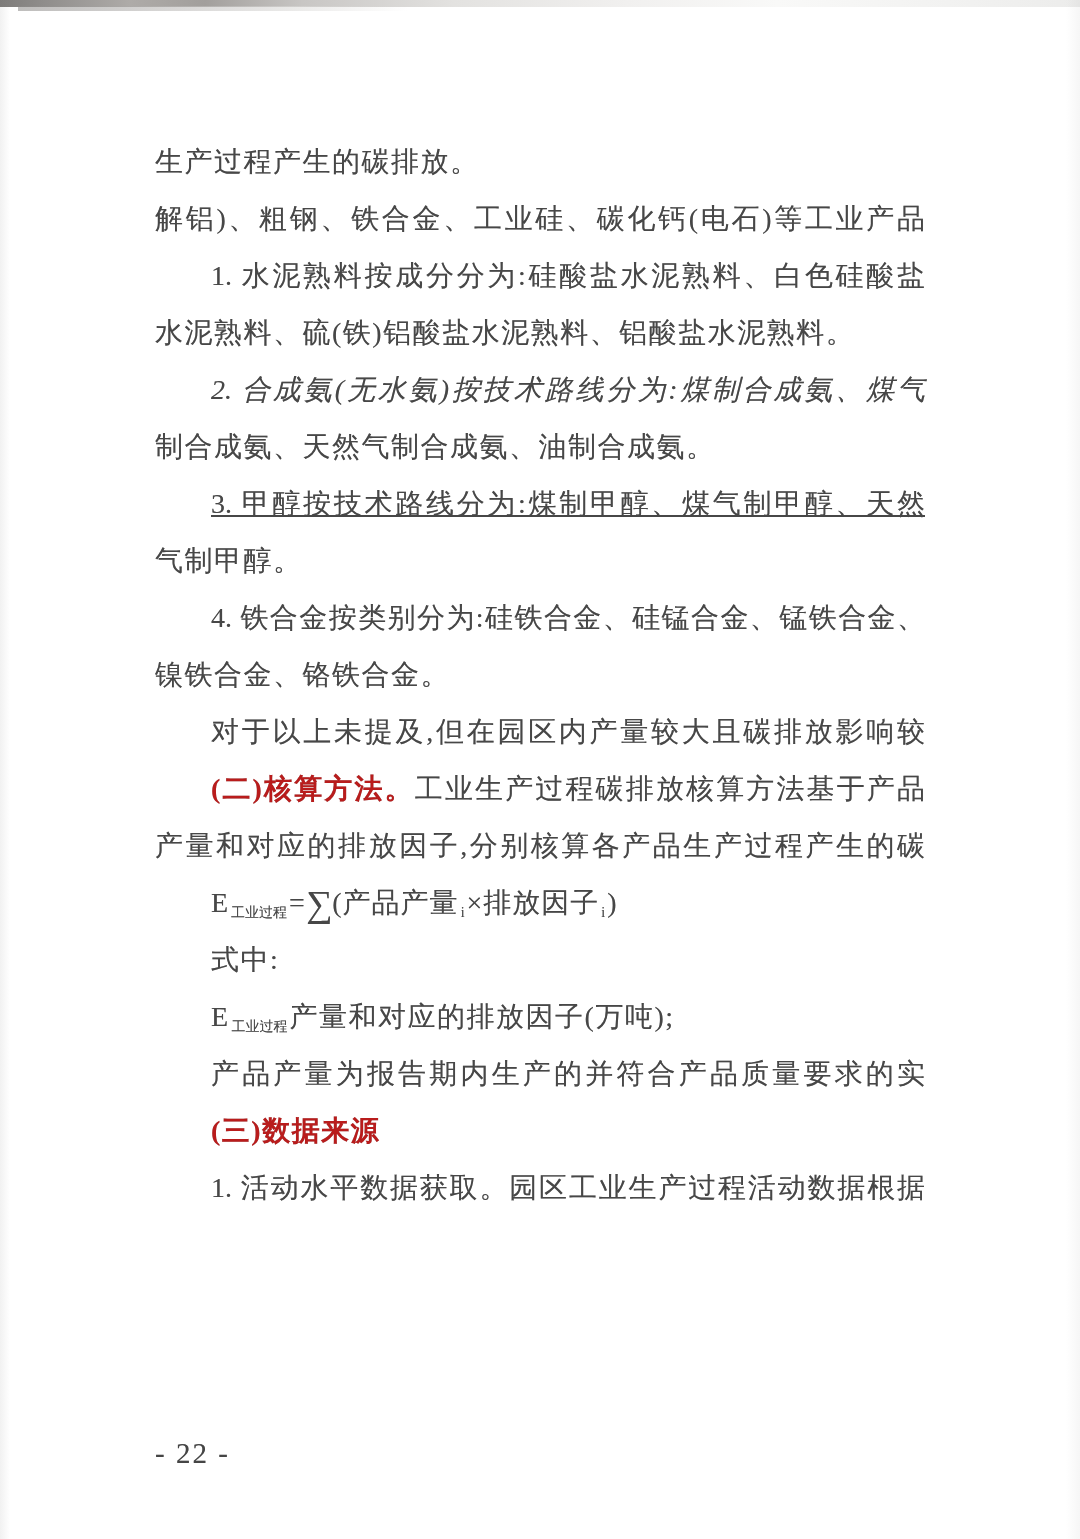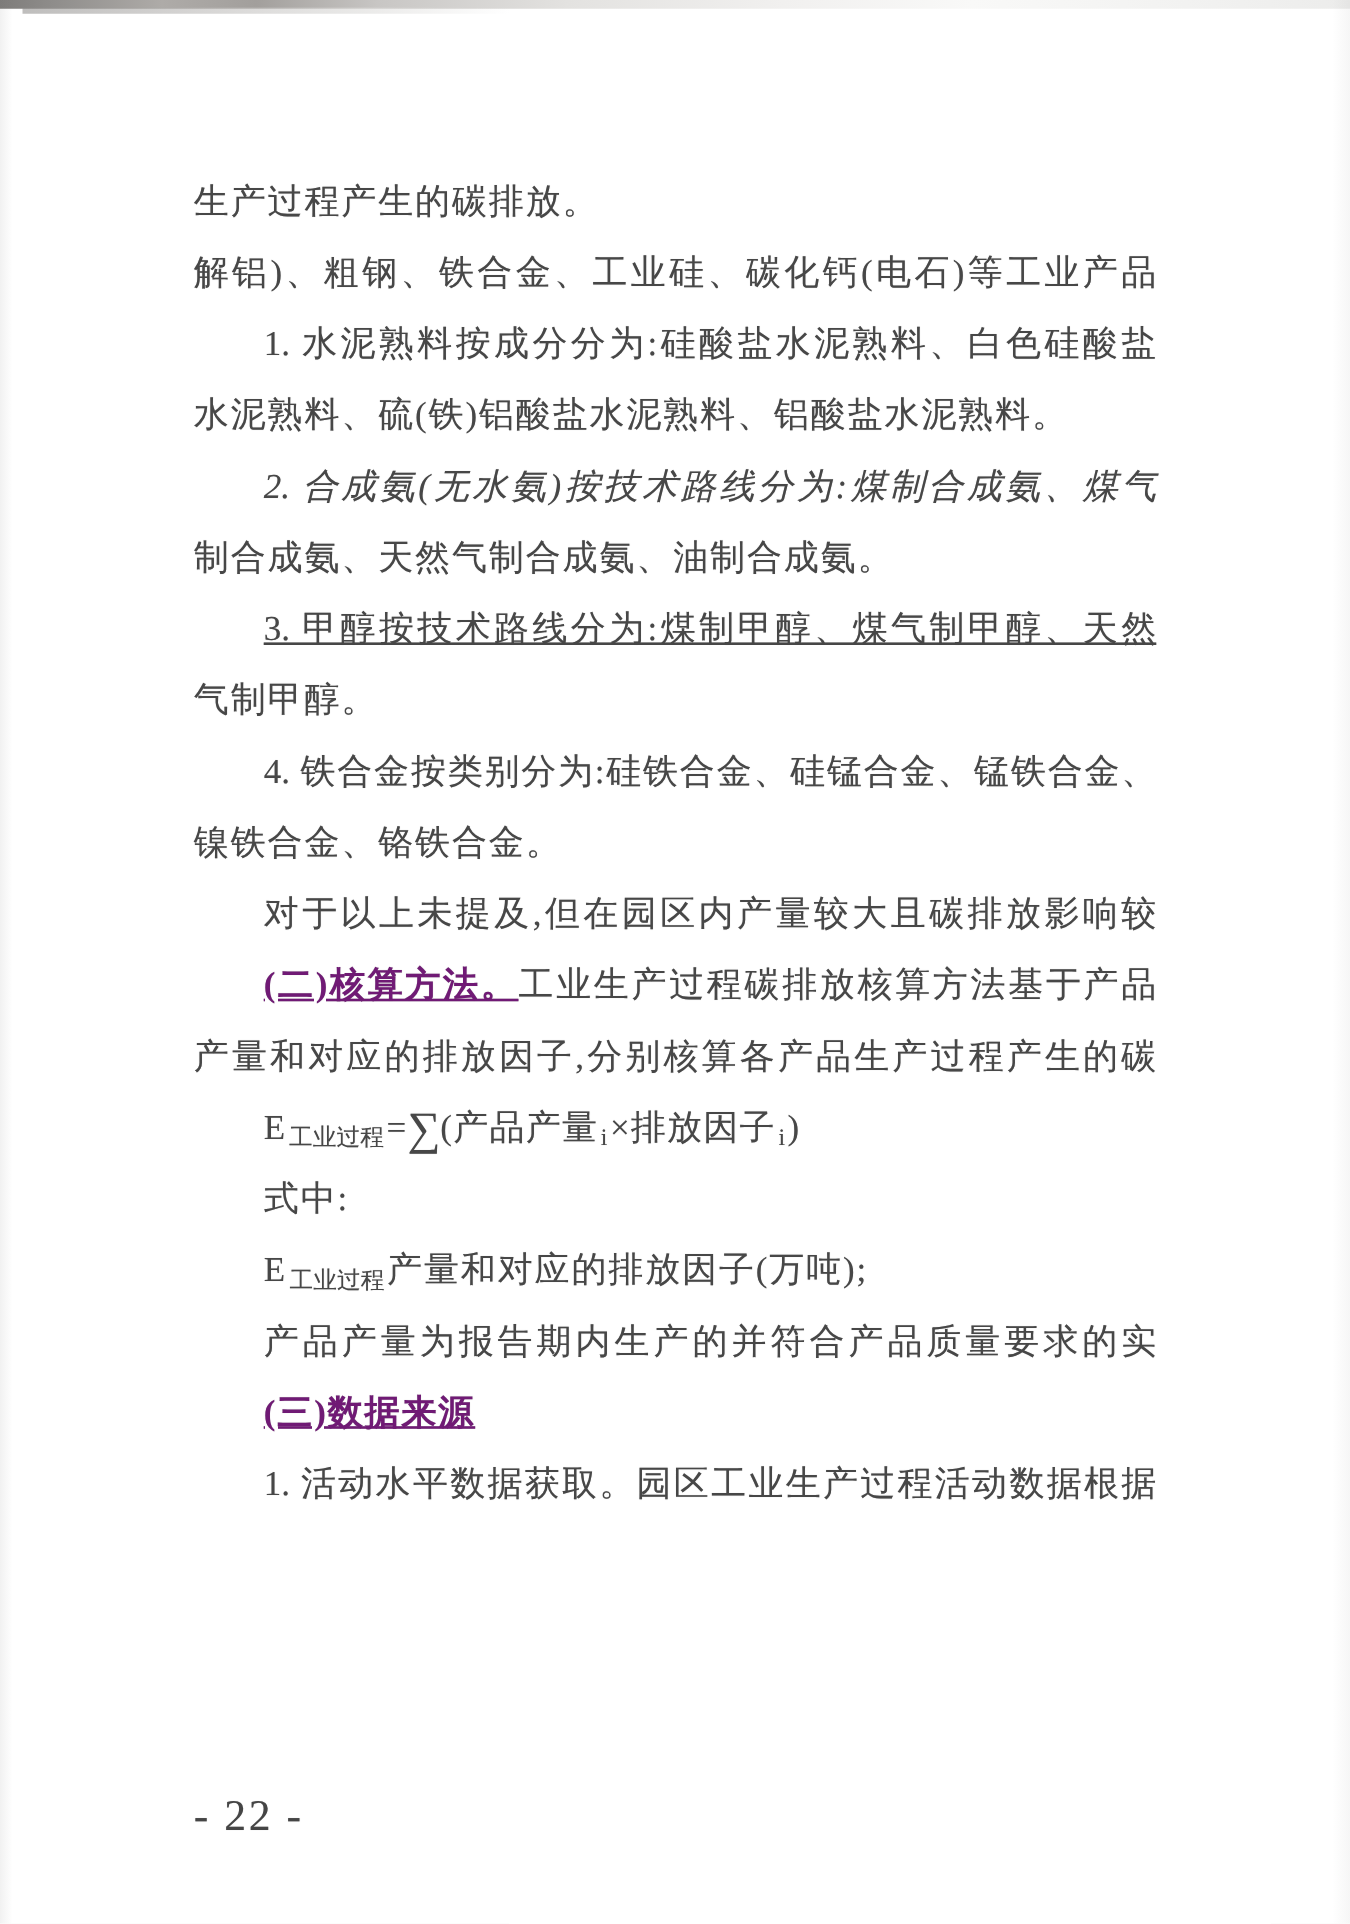--- a/index.html
+++ b/index.html
@@ -62,44 +62,43 @@
     text-shadow: 0 0 .6px rgba(70,70,70,.45);
   }
   .line.justify {
     white-space: normal;
     letter-spacing: 0;
     text-align: justify;
     text-align-last: justify;
   }
   .line .bold {
     font-weight: 700;
-    color: #701a75;
-    text-decoration: underline;
+    color: #b91c1c;
   }
   .line .sub {
-    font-size: 19px;
+    font-size: 14px;
     letter-spacing: 0;
     vertical-align: -5px;
     margin: 0 2px;
   }
   .line.formula {
     letter-spacing: 1px;
   }
   .line .big {
     font-size: 37px;
     vertical-align: -4px;
     letter-spacing: 0;
   }
   .page-number {
     position: absolute;
     left: 155px;
     top: 1428px;
     height: 50px;
     line-height: 50px;
-    font-size: 35px;
+    font-size: 29px;
     color: #454545;
     letter-spacing: 2px;
     text-shadow: 0 0 .6px rgba(70,70,70,.4);
     text-align: center;
   }
 </style>
 </head>
 <body>
 
 <div class="page">

